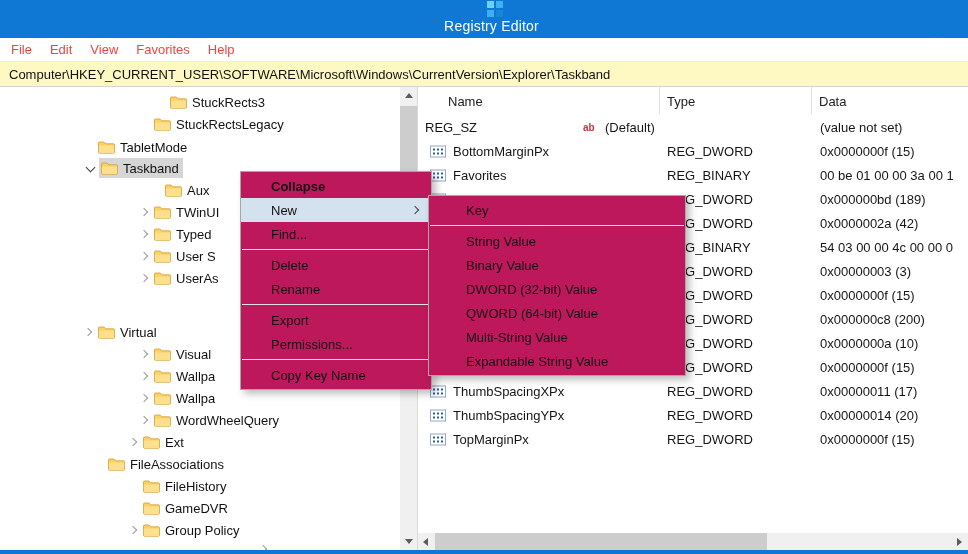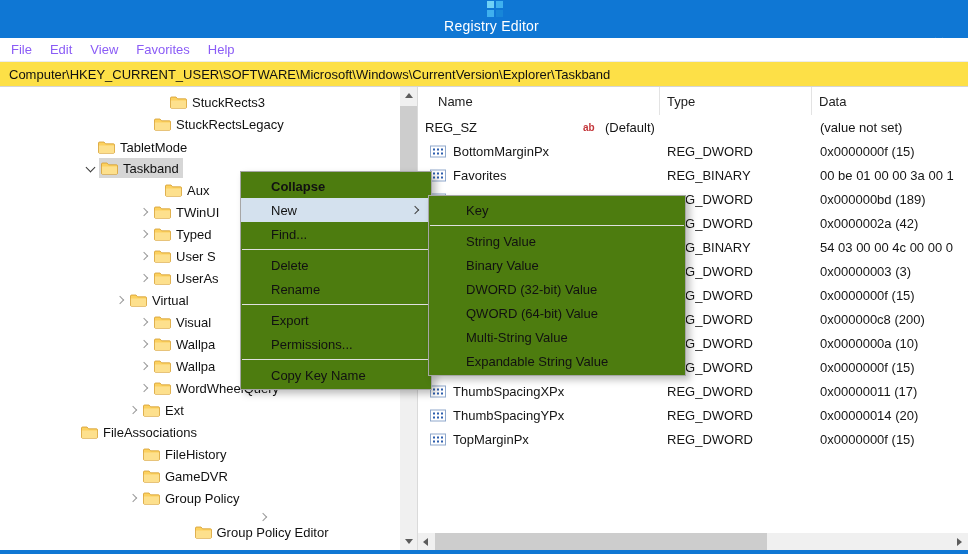--- a/index.html
+++ b/index.html
@@ -10,23 +10,23 @@
   .titlebar{position:absolute;left:0;top:0;right:0;height:38px;background:var(--titlebar,#0f77d4);display:flex;align-items:center;color:#fff;flex-direction:column;}
   .app-icon{margin-left:21px;width:18px;height:18px;display:inline-flex;}
   .title{margin-left:15px;font-size:14px;letter-spacing:.2px;}
   .win-controls{margin-left:auto;display:flex;height:100%;}
   .wc{width:58px;height:100%;display:flex;align-items:center;justify-content:center;}
   .g-min{width:11px;height:1px;background:#fff;}
   .g-max{width:10px;height:10px;border:1px solid #fff;}
   .g-close{font-size:20px;line-height:1;font-weight:400;color:#fff;margin-top:-2px;}
 
   
-  .menubar{position:absolute;left:0;top:38px;right:0;height:24px;background:#fff;display:flex;align-items:stretch;padding-left:2px;border-bottom:1px solid #ececec;font-size:13px;color:#8b5cf6;}
+  .menubar{position:absolute;left:0;top:38px;right:0;height:24px;background:#fff;display:flex;align-items:stretch;padding-left:2px;border-bottom:1px solid #ececec;font-size:13px;color:#ef4444;}
   .menu-item{padding:0 9px;display:flex;align-items:center;}
-  .addressbar{position:absolute;left:0;top:62px;right:0;height:25px;background:#fde047;border-bottom:1px solid #d5d5d5;display:flex;align-items:center;padding-left:9px;font-size:13px;color:#111;}
+  .addressbar{position:absolute;left:0;top:62px;right:0;height:25px;background:#fef9c3;border-bottom:1px solid #d5d5d5;display:flex;align-items:center;padding-left:9px;font-size:13px;color:#111;}
 
   
   .tree-pane{position:absolute;left:0;top:87px;width:400px;bottom:4px;background:#fff;overflow:hidden;padding-top:4px;}
   .tree-row{height:22px;display:flex;align-items:center;font-size:13px;color:#111;white-space:nowrap;}
   .chev{width:16px;height:16px;flex:0 0 16px;position:relative;}
   .chev.collapsed::after{content:'';position:absolute;left:5px;top:5px;width:5px;height:5px;border-top:1px solid #9a9a9a;border-right:1px solid #9a9a9a;transform:rotate(45deg);}
   .chev.expanded::after{content:'';position:absolute;left:4px;top:4px;width:6px;height:6px;border-right:1.5px solid #3a3a3a;border-bottom:1.5px solid #3a3a3a;transform:rotate(45deg);}
   .selwrap{display:inline-flex;align-items:center;height:20px;padding:0 4px 0 2px;}
   .selwrap.selected{background:var(--tree-selection,#d6d6d6);}
   .folder-icon{display:inline-flex;margin-right:5px;flex:0 0 17px;}
@@ -45,31 +45,31 @@
   .sb-left{left:0;top:0;} .sb-right{right:0;top:0;}
   .sb-left::after,.sb-right::after{content:'';position:absolute;top:5px;border-top:4px solid transparent;border-bottom:4px solid transparent;}
   .sb-left::after{left:5px;border-right:5px solid #5c5c5c;}
   .sb-right::after{left:6px;border-left:5px solid #5c5c5c;}
   .sb-hthumb{position:absolute;top:0;bottom:0;left:17px;width:332px;background:var(--scrollbar-thumb,#cdcdcd);}
 
   
   .list-pane{position:absolute;left:418px;right:0;top:87px;bottom:21px;background:#fff;overflow:hidden;}
   .list-header{height:28px;display:flex;font-size:13px;color:#202020;}
   .hcell{display:flex;align-items:center;padding-left:7px;border-right:1px solid #e3e3e3;height:100%;}
-  .hcol0{width:242px;padding-left:20px;}
+  .hcol0{width:242px;padding-left:30px;}
   .hcol1{width:152px;}
   .hcol2{flex:1;border-right:none;}
   .lrow{height:24px;display:flex;align-items:center;font-size:13px;color:#151515;}
   .c0{width:242px;display:flex;align-items:center;padding-left:12px;white-space:nowrap;overflow:hidden;}
   .vicon{display:inline-flex;flex:0 0 16px;margin-right:7px;}
   .c1{width:152px;padding-left:7px;white-space:nowrap;overflow:hidden;}
   .c2{flex:1;padding-left:8px;white-space:nowrap;overflow:hidden;}
 
   
-  .menu-panel{position:absolute;background:#4d7c0f;border:1px solid #a6a6a6;box-shadow:4px 4px 7px rgba(0,0,0,.25);padding:2px 0;font-size:13px;color:#111;}
+  .menu-panel{position:absolute;background:#be185d;border:1px solid #a6a6a6;box-shadow:4px 4px 7px rgba(0,0,0,.25);padding:2px 0;font-size:13px;color:#111;}
   .ctx{left:240px;top:171px;width:192px;z-index:10;}
   .sub{left:428px;top:195px;width:258px;z-index:11;}
   .cmenu-row{height:24px;display:flex;align-items:center;position:relative;padding-right:10px;}
   .ctx .cmenu-row{padding-left:30px;}
   .sub .cmenu-row{padding-left:37px;}
   .cmenu-row.bold{font-weight:bold;}
   .cmenu-row.hl{background:var(--menu-highlight,#d4e1ee);}
   .menu-sep{height:1px;background:#e0e0e0;margin:3px 1px;}
   .subarrow{margin-left:auto;width:6px;height:6px;border-top:1.3px solid #404040;border-right:1.3px solid #404040;transform:rotate(45deg);margin-right:3px;}
 
@@ -217,21 +217,21 @@
         <span class="selwrap">
           <span class="folder-icon">
             <svg width="17" height="13" viewBox="0 0 17 13">
               <path d="M0.5 2 C0.5 1.4 1 1 1.5 1 H6 L7.6 2.8 H15.5 C16 2.8 16.5 3.2 16.5 3.8 V11.2 C16.5 11.8 16 12.2 15.5 12.2 H1.5 C1 12.2 0.5 11.8 0.5 11.2 Z" fill="#fcd15f" stroke="#d49c2e" stroke-width="0.8"></path>
               <path d="M0.9 4.6 H16.1 V11.2 C16.1 11.6 15.8 11.9 15.4 11.9 H1.6 C1.2 11.9 0.9 11.6 0.9 11.2 Z" fill="#fde08d"></path>
             </svg>
           </span>
           <span class="tree-label">UserAs</span>
         </span>
       </div>
-      <div class="tree-row" style="padding-left: 112px;">
+      <div class="tree-row" style="padding-left: 80px; margin-top: 32px;">
         <span class="chev collapsed"></span>
         <span class="selwrap">
           <span class="folder-icon">
             <svg width="17" height="13" viewBox="0 0 17 13">
               <path d="M0.5 2 C0.5 1.4 1 1 1.5 1 H6 L7.6 2.8 H15.5 C16 2.8 16.5 3.2 16.5 3.8 V11.2 C16.5 11.8 16 12.2 15.5 12.2 H1.5 C1 12.2 0.5 11.8 0.5 11.2 Z" fill="#fcd15f" stroke="#d49c2e" stroke-width="0.8"></path>
               <path d="M0.9 4.6 H16.1 V11.2 C16.1 11.6 15.8 11.9 15.4 11.9 H1.6 C1.2 11.9 0.9 11.6 0.9 11.2 Z" fill="#fde08d"></path>
             </svg>
           </span>
           <span class="tree-label">Virtual</span>
         </span>
@@ -289,21 +289,21 @@
         <span class="selwrap">
           <span class="folder-icon">
             <svg width="17" height="13" viewBox="0 0 17 13">
               <path d="M0.5 2 C0.5 1.4 1 1 1.5 1 H6 L7.6 2.8 H15.5 C16 2.8 16.5 3.2 16.5 3.8 V11.2 C16.5 11.8 16 12.2 15.5 12.2 H1.5 C1 12.2 0.5 11.8 0.5 11.2 Z" fill="#fcd15f" stroke="#d49c2e" stroke-width="0.8"></path>
               <path d="M0.9 4.6 H16.1 V11.2 C16.1 11.6 15.8 11.9 15.4 11.9 H1.6 C1.2 11.9 0.9 11.6 0.9 11.2 Z" fill="#fde08d"></path>
             </svg>
           </span>
           <span class="tree-label">Ext</span>
         </span>
       </div>
-      <div class="tree-row" style="padding-left: 63px;">
+      <div class="tree-row" style="padding-left: 90px;">
         <span class="chev none"></span>
         <span class="selwrap">
           <span class="folder-icon">
             <svg width="17" height="13" viewBox="0 0 17 13">
               <path d="M0.5 2 C0.5 1.4 1 1 1.5 1 H6 L7.6 2.8 H15.5 C16 2.8 16.5 3.2 16.5 3.8 V11.2 C16.5 11.8 16 12.2 15.5 12.2 H1.5 C1 12.2 0.5 11.8 0.5 11.2 Z" fill="#fcd15f" stroke="#d49c2e" stroke-width="0.8"></path>
               <path d="M0.9 4.6 H16.1 V11.2 C16.1 11.6 15.8 11.9 15.4 11.9 H1.6 C1.2 11.9 0.9 11.6 0.9 11.2 Z" fill="#fde08d"></path>
             </svg>
           </span>
           <span class="tree-label">FileAssociations</span>
         </span>

